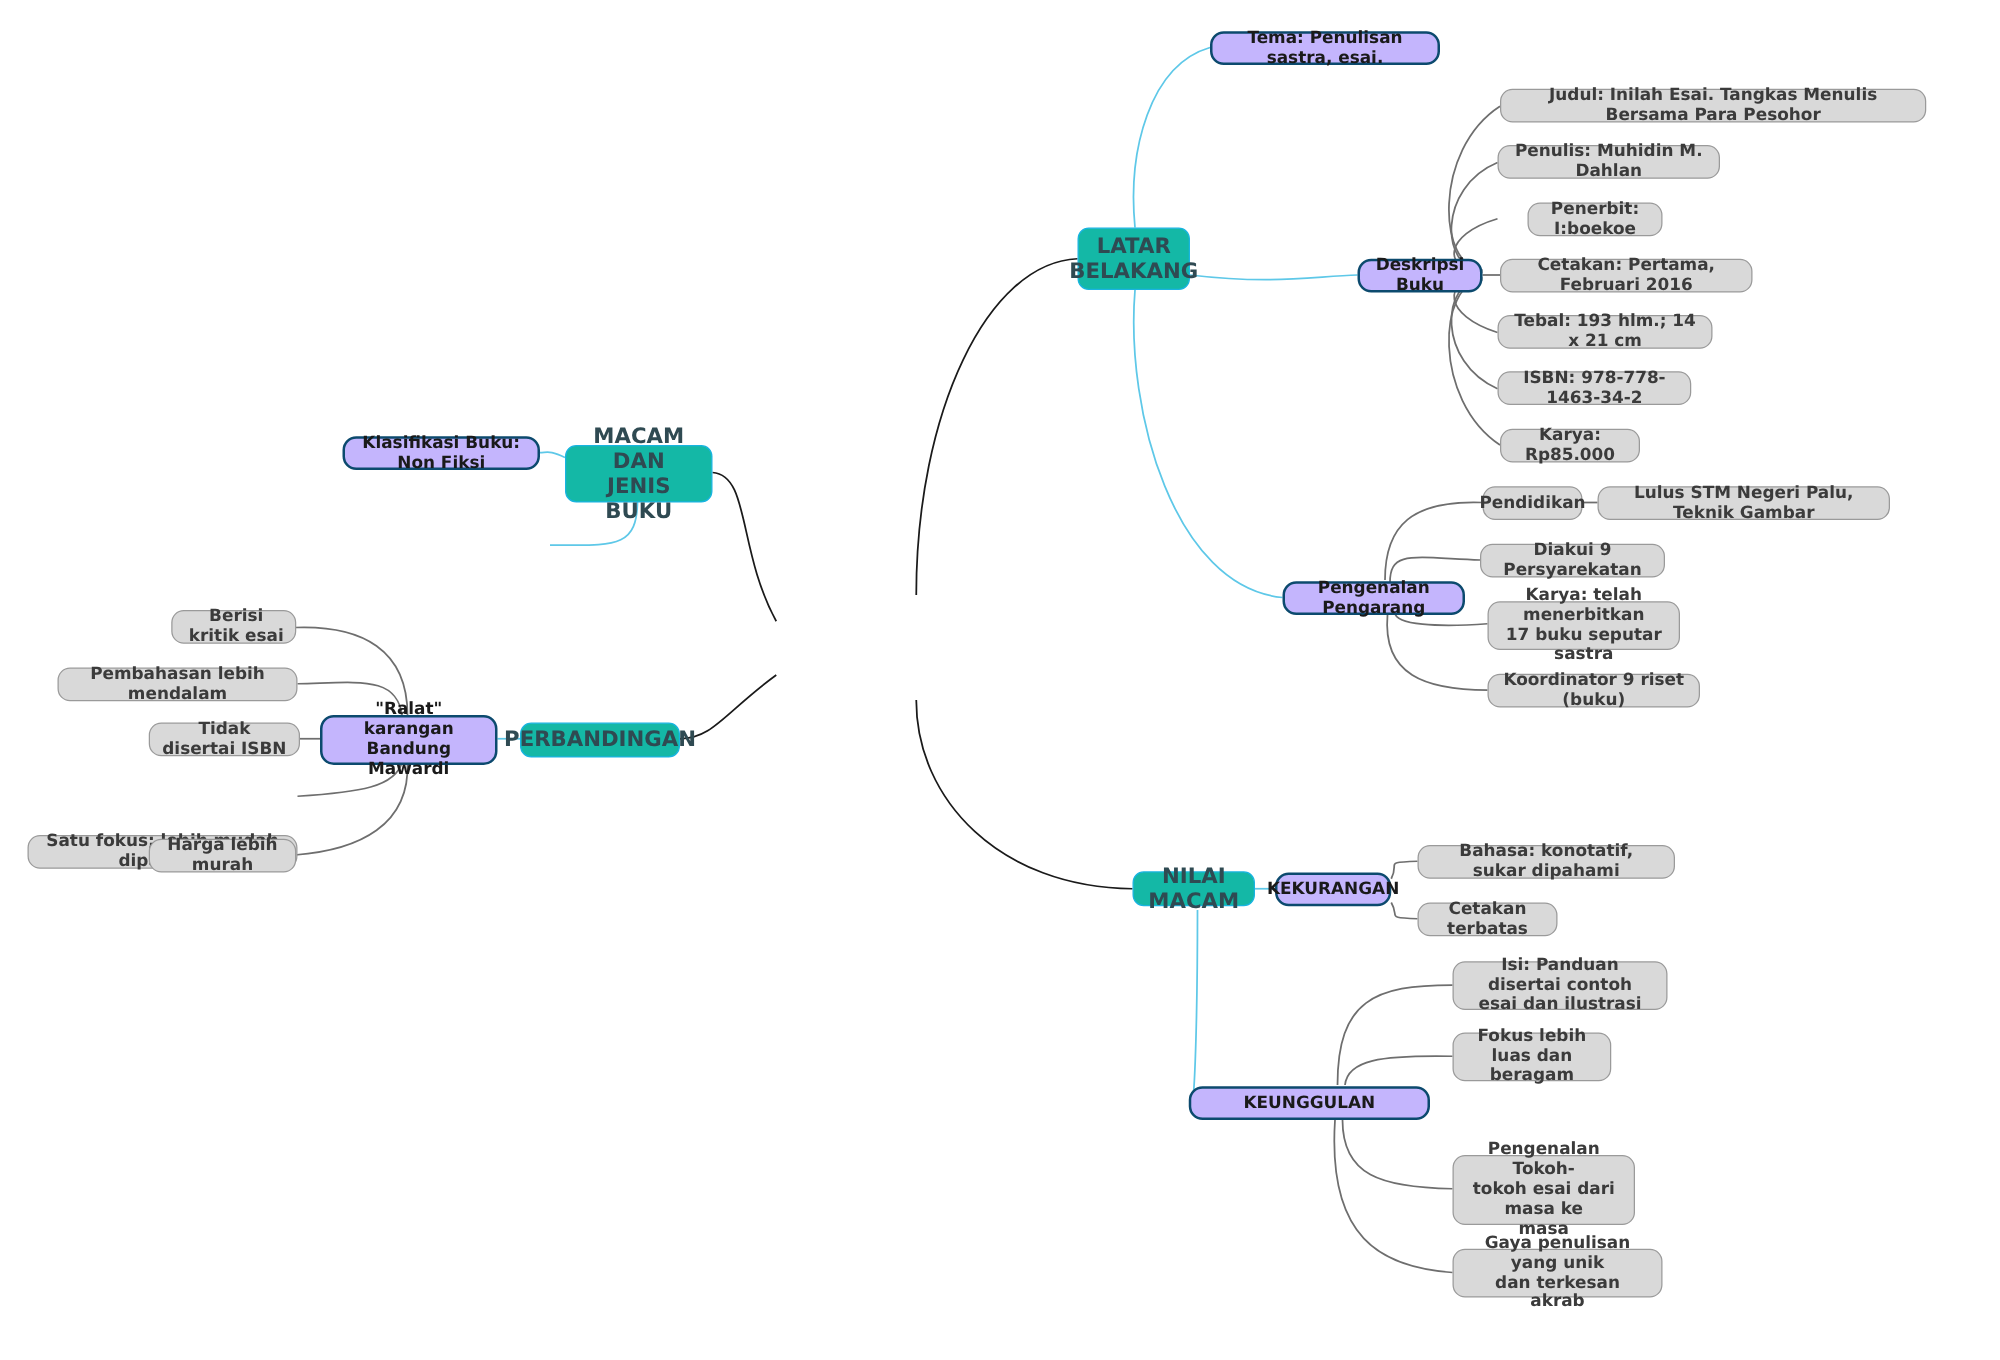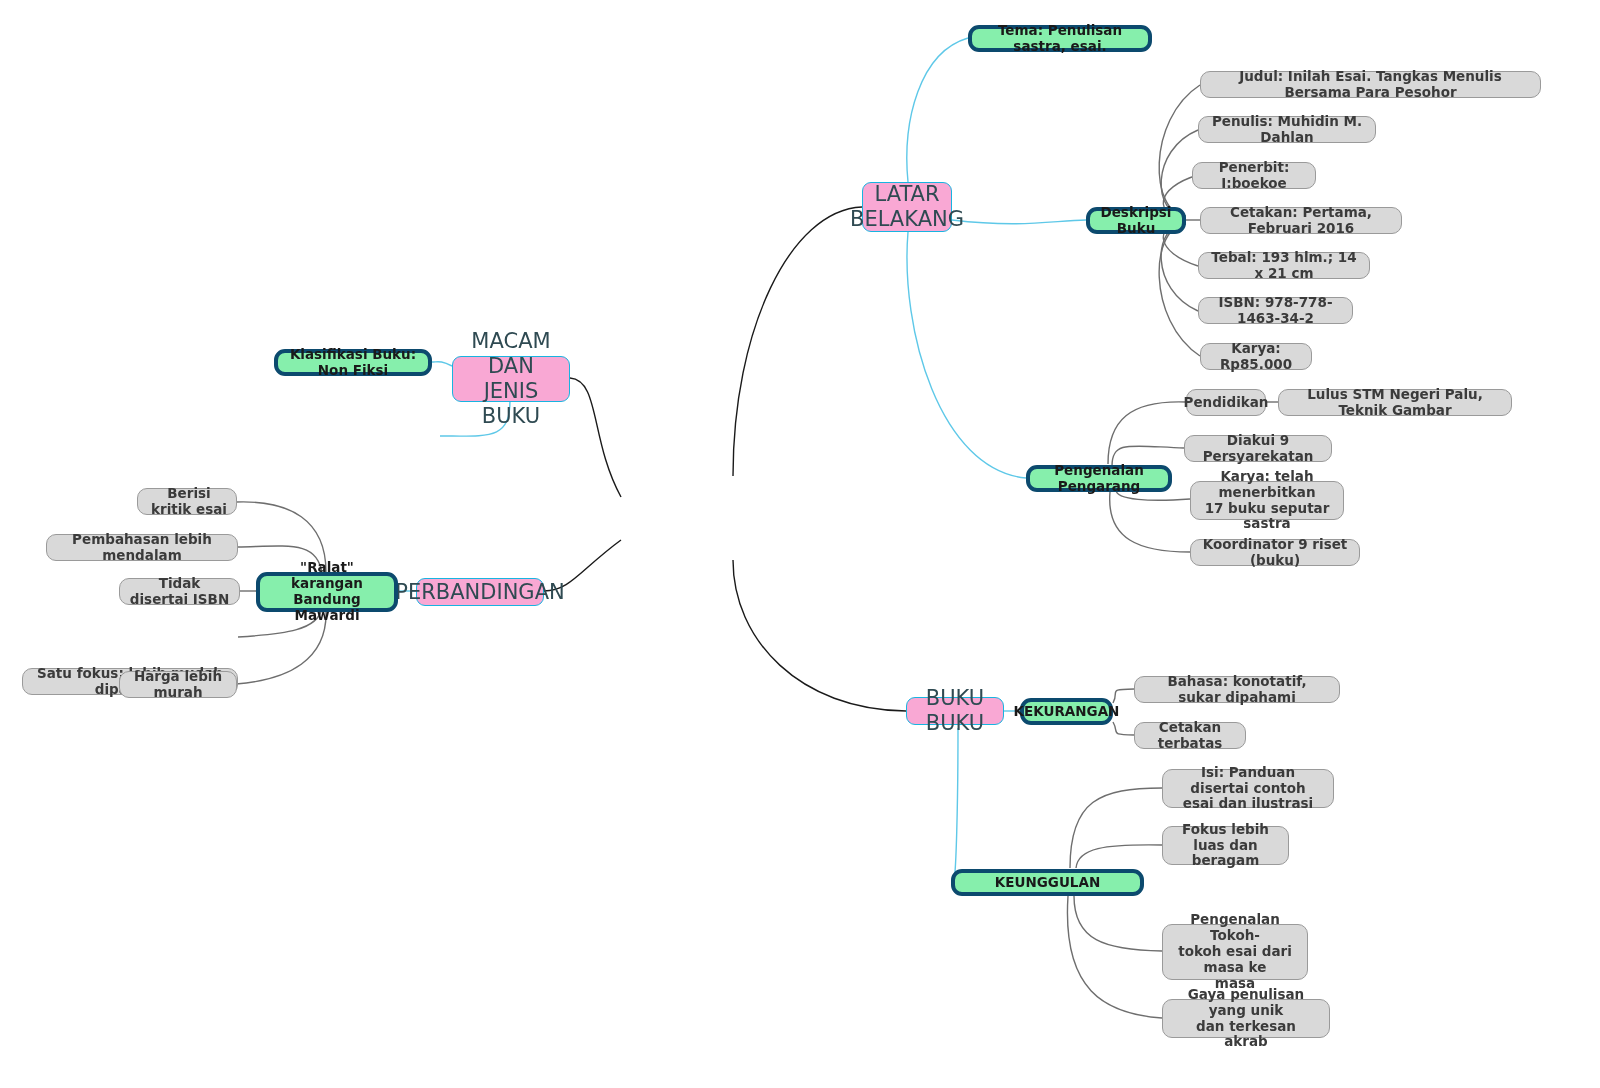--- a/index.html
+++ b/index.html
@@ -40,33 +40,33 @@
     background: #000000;
     color: #ffffff;
     border-radius: 10px;
     font-weight: bold;
     font-size: 19px;
     letter-spacing: 0.1px;
     padding: 4px 10px;
   }
   
   .n-cyan {
-    background: #f9a8d4;
+    background: #14b8a6;
     color: #2f4a52;
     border: 1px solid #18b4e0;
     border-radius: 9px;
-    font-weight: normal;
-    font-size: 21px;
+    font-weight: bold;
+    font-size: 17px;
     padding: 3px 8px;
   }
   
   .n-white {
-    background: #86efac;
+    background: #c4b5fd;
     color: #1a1a1a;
-    border: 4px solid #0c4a6e;
+    border: 2px solid #0c4a6e;
     border-radius: 11px;
     font-weight: bold;
     font-size: 13.5px;
     padding: 3px 9px;
   }
   
   .n-grey {
     background: #d9d9d9;
     color: #3b3b3b;
     border: 1px solid #9a9a9a;
@@ -151,21 +151,21 @@
   <div class="node n-white" style="left:1086px; top:207px; width:100px; height:27px;">
     <span>Deskripsi Buku</span>
   </div>
 
   <div class="node n-grey" style="left:1200px; top:71px; width:341px; height:27px;">
     <span>Judul: Inilah Esai. Tangkas Menulis Bersama Para Pesohor</span>
   </div>
   <div class="node n-grey" style="left:1198px; top:116px; width:178px; height:27px;">
     <span>Penulis: Muhidin M. Dahlan</span>
   </div>
-  <div class="node n-grey" style="left:1192px; top:162px; width:124px; height:27px;">
+  <div class="node n-grey" style="left:1222px; top:162px; width:108px; height:27px;">
     <span>Penerbit: I:boekoe</span>
   </div>
   <div class="node n-grey" style="left:1200px; top:207px; width:202px; height:27px;">
     <span>Cetakan: Pertama, Februari 2016</span>
   </div>
   <div class="node n-grey" style="left:1198px; top:252px; width:172px; height:27px;">
     <span>Tebal: 193 hlm.; 14 x 21 cm</span>
   </div>
   <div class="node n-grey" style="left:1198px; top:297px; width:155px; height:27px;">
     <span>ISBN: 978-778-1463-34-2</span>
@@ -223,21 +223,21 @@
     <span>Tidak disertai ISBN</span>
   </div>
   <div class="node n-grey" style="left:22px; top:624px; width:216px; height:27px;margin-top:44px;">
     <span>Satu fokus; lebih mudah dipahami</span>
   </div>
   <div class="node n-grey" style="left:119px; top:671px; width:118px; height:27px;">
     <span>Harga lebih murah</span>
   </div>
 
   <div class="node n-cyan" style="left:906px; top:697px; width:98px; height:28px;">
-    <span>BUKU BUKU</span>
+    <span>NILAI MACAM</span>
   </div>
 
   <div class="node n-white" style="left:1020px; top:698px; width:93px; height:27px;">
     <span>KEKURANGAN</span>
   </div>
   <div class="node n-grey" style="left:1134px; top:676px; width:206px; height:27px;">
     <span>Bahasa: konotatif, sukar dipahami</span>
   </div>
   <div class="node n-grey" style="left:1134px; top:722px; width:112px; height:27px;">
     <span>Cetakan terbatas</span>

